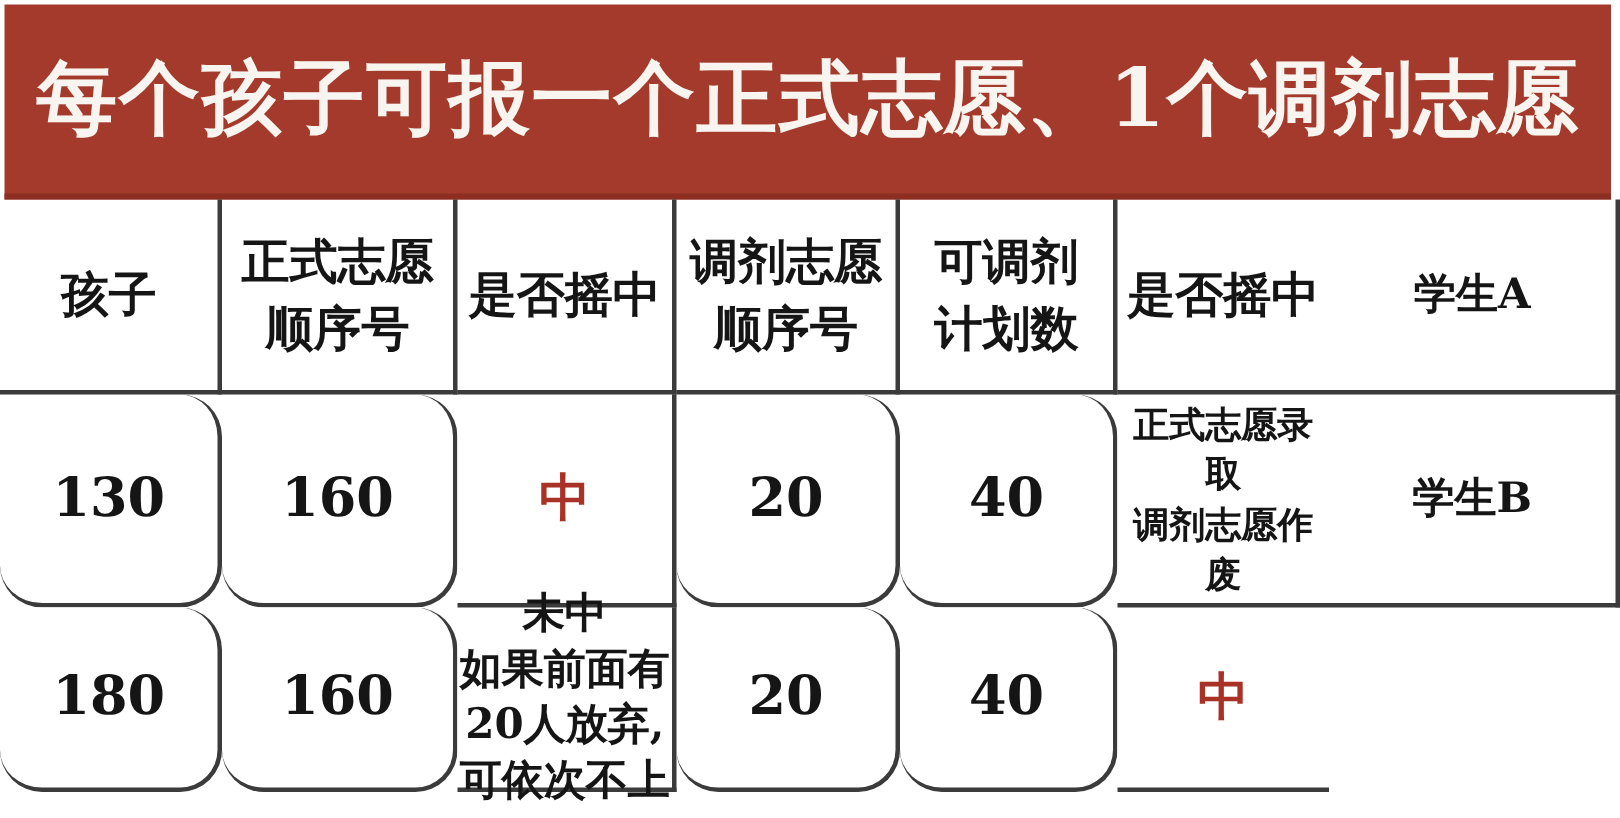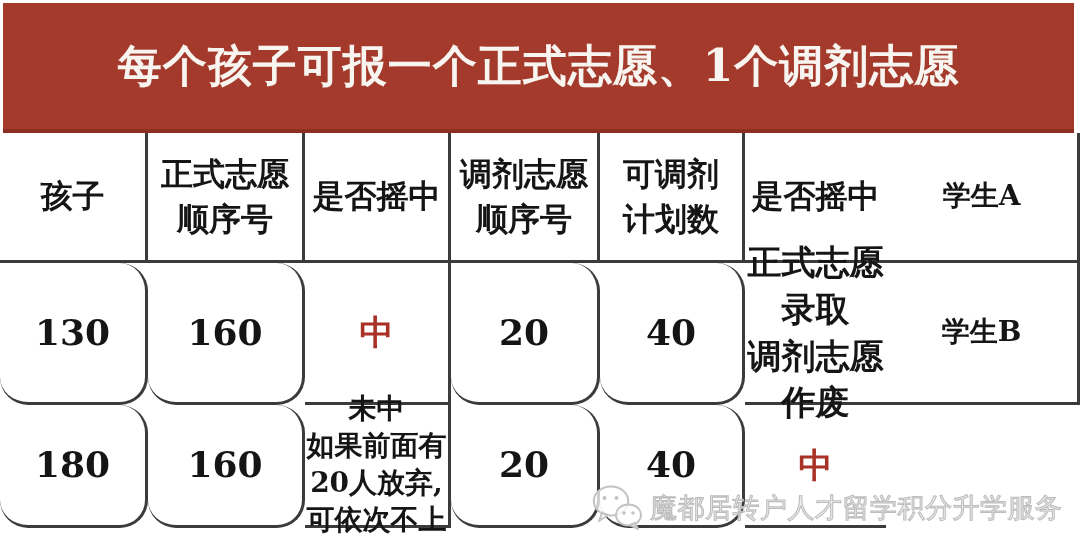--- a/index.html
+++ b/index.html
@@ -8,21 +8,21 @@
 
   
   .banner{
     position:absolute;left:3px;top:3px;width:1071px;height:126px;
     background:var(--banner-red,#a43a2b);
     border-bottom:4px solid var(--banner-red-dark,#8c2f22);
     display:flex;align-items:center;justify-content:center;
   }
   .banner-title{
     color:var(--banner-text,#f8f4ef);
-    font-size:44px;font-weight:bold;letter-spacing:1px;
+    font-size:54px;font-weight:bold;letter-spacing:1px;
     white-space:nowrap;
   }
 
   
   .tbl{
     position:absolute;left:0;top:133px;width:890px;
     display:grid;
     grid-template-columns:148px 157px 146px 149px 145px 141px 194px;
     grid-template-rows:130px 142px 123px;
   }
@@ -33,21 +33,21 @@
     display:flex;align-items:center;justify-content:center;
     text-align:center;white-space:pre-line;
     font-weight:bold;color:var(--text-black,#151515);
     line-height:1.38;
   }
   .cell.c7{border-right:none;}
   .th{font-size:32px;}
   .name{font-size:28px;}
   .num{font-size:36px;border-radius:28px;}
   .hit{font-size:34px;color:var(--hit-red,#a93226);}
-  .note{font-size:34px;}
+  .note{font-size:24px;}
   .small{font-size:28px;line-height:1.32;}
 
   
   .watermark{
     position:absolute;left:592px;top:482px;height:52px;
     display:flex;align-items:center;gap:8px;
     pointer-events:none;
   }
   .wm-text{
     font-size:27px;letter-spacing:.5px;white-space:nowrap;
@@ -92,27 +92,14 @@
     <div class="cell num">160</div>
     <div class="cell small">未中
 如果前面有
 20人放弃,
 可依次不上</div>
     <div class="cell num">20</div>
     <div class="cell num">40</div>
     <div class="cell hit c7">中</div>
   </div>
 
-  <div class="watermark">
-    <svg class="wm-icon" width="50" height="48" viewBox="0 0 50 48" fill="none" xmlns="http://www.w3.org/2000/svg">
-      <ellipse cx="19" cy="17" rx="17.2" ry="14.5" fill="rgba(255,255,255,0.75)" stroke="#c3c3c3" stroke-width="2"></ellipse>
-      <path d="M10 29 L7 37 L16 31 Z" fill="rgba(255,255,255,0.75)" stroke="#c3c3c3" stroke-width="2" stroke-linejoin="round"></path>
-      <circle cx="12.5" cy="14" r="2" fill="#c3c3c3"></circle>
-      <circle cx="24.5" cy="14" r="2" fill="#c3c3c3"></circle>
-      <ellipse cx="36.5" cy="31" rx="12.5" ry="10.5" fill="rgba(255,255,255,0.8)" stroke="#c3c3c3" stroke-width="2"></ellipse>
-      <path d="M43 39 L46 45 L38 41 Z" fill="rgba(255,255,255,0.8)" stroke="#c3c3c3" stroke-width="2" stroke-linejoin="round"></path>
-      <circle cx="32" cy="29" r="1.8" fill="#c3c3c3"></circle>
-      <circle cx="41" cy="29" r="1.8" fill="#c3c3c3"></circle>
-    </svg>
-    <span class="wm-text">魔都居转户人才留学积分升学服务</span>
-  </div>
 
 </div>
 
 </body></html>

